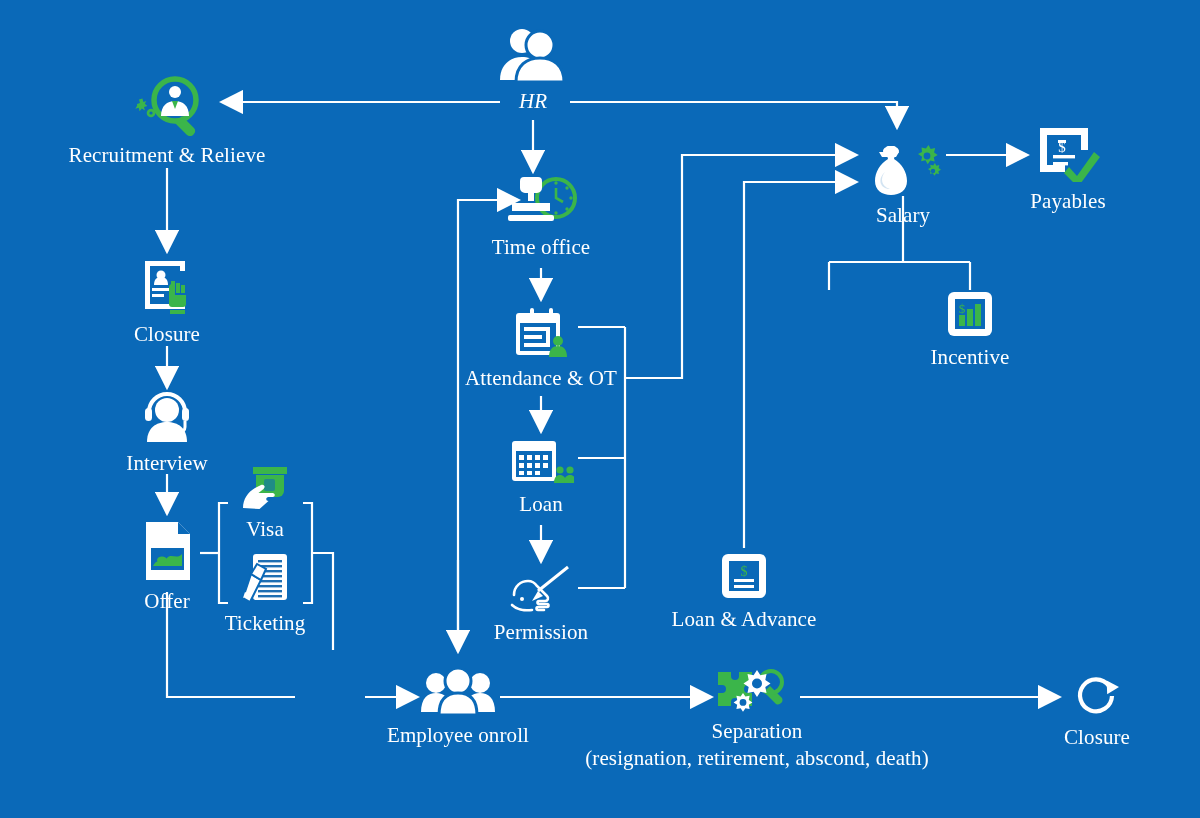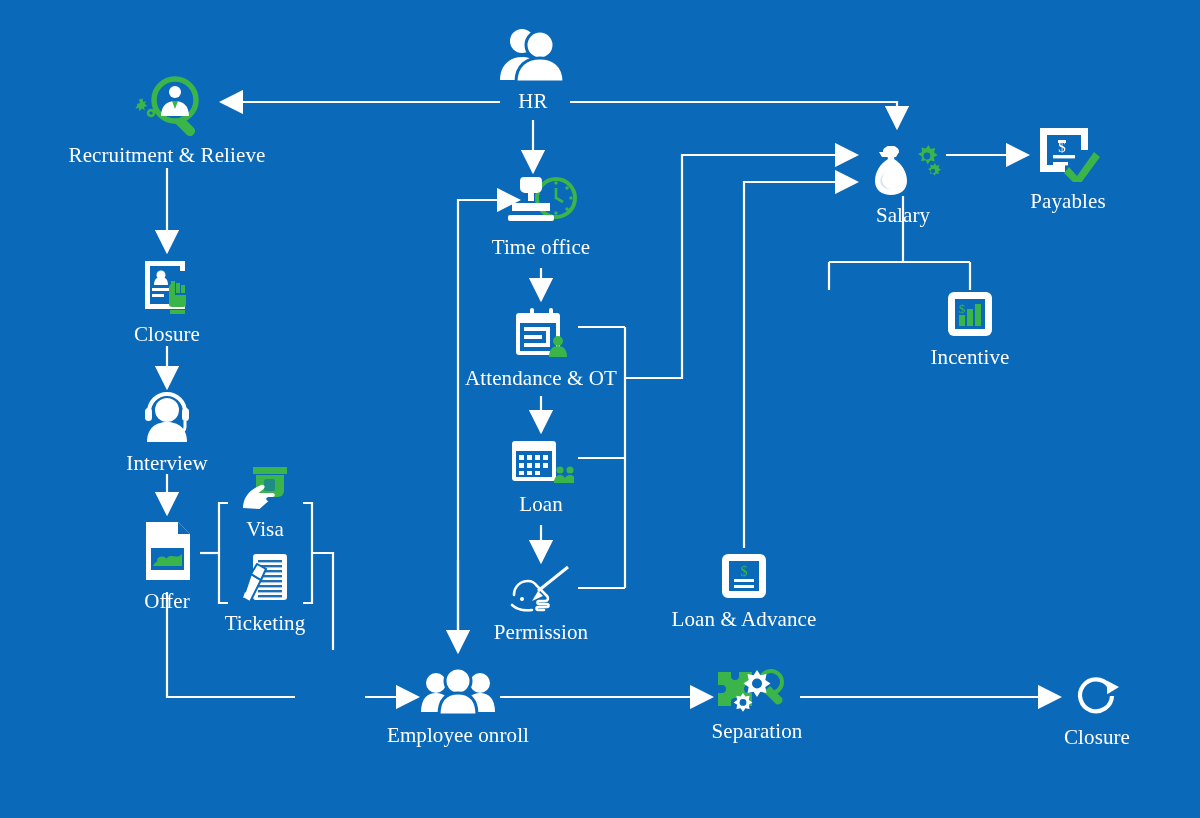--- a/index.html
+++ b/index.html
@@ -82,21 +82,21 @@
       <path d="M946,155 L1028,155" marker-end="url(#ahb)"></path>
 
       <path d="M903,196 L903,262 M829,262 L970,262 M829,262 L829,290 M970,262 L970,290"></path>
 
       <path d="M365,697 L418,697" marker-end="url(#ahb)"></path>
       <path d="M500,697 L712,697" marker-end="url(#ahb)"></path>
       <path d="M800,697 L1060,697" marker-end="url(#ahb)"></path>
     </g>
   </svg>
 
-  <div class="node" style="left:483px;top:28px;width:100px;">
+  <div class="node" style="left:483px;top:28px;width:100px;font-style:italic;">
     <span class="ic">
       <svg width="76" height="54" viewBox="0 0 76 54">
         <circle cx="27" cy="13" r="12" fill="#fff"></circle>
         <path d="M5,52 C5,36 16,29 27,29 C38,29 49,36 49,52 Z" fill="#fff"></path>
         <circle cx="45" cy="17" r="14" fill="#fff" stroke="#0a69b8" stroke-width="3"></circle>
         <path d="M21,54 C21,37 32,30 45,30 C58,30 69,37 69,54 Z" fill="#fff" stroke="#0a69b8" stroke-width="3"></path>
       </svg>
     </span>
     <span class="lbl">HR</span>
   </div>
@@ -360,20 +360,21 @@
         <path d="M60,18 L72,30 a4.5,4.5 0 0 1 -6,6 L54,24 Z" fill="#3bb54a"></path>
         <circle cx="61" cy="14" r="11" fill="none" stroke="#3bb54a" stroke-width="4"></circle>
         <path d="M8,4 h13 v4 a4,4 0 0 0 8,0 v-4 h13 v13 h-4 a4,4 0 0 0 0,8 h4 v13 h-13 v-4 a4,4 0 0 0 -8,0 v4 h-13 v-13 h4 a4,4 0 0 0 0,-8 h-4 Z" fill="#3bb54a"></path>
         <path d="M47,2 l3.4,5.2 l6.1,-1.2 l-1.2,6.1 l5.2,3.4 l-5.2,3.4 l1.2,6.1 l-6.1,-1.2 l-3.4,5.2 l-3.4,-5.2 l-6.1,1.2 l1.2,-6.1 l-5.2,-3.4 l5.2,-3.4 l-1.2,-6.1 l6.1,1.2 Z" fill="#fff"></path>
         <circle cx="47" cy="15.5" r="5" fill="#0a69b8"></circle>
         <path d="M33,25 l2.4,3.6 l4.2,-.8 l-.8,4.2 l3.6,2.4 l-3.6,2.4 l.8,4.2 l-4.2,-.8 l-2.4,3.6 l-2.4,-3.6 l-4.2,.8 l.8,-4.2 l-3.6,-2.4 l3.6,-2.4 l-.8,-4.2 l4.2,.8 Z" fill="#fff"></path>
         <circle cx="33" cy="34.4" r="3.4" fill="#0a69b8"></circle>
       </svg>
     </span>
     <span class="lbl">Separation</span>
+    <span class="lbl sub">(resignation, retirement, abscond, death)</span>
   </div>
 
   <div class="node" style="left:1047px;top:670px;width:100px;">
     <span class="ic">
       <svg width="50" height="48" viewBox="0 0 50 48">
         <path d="M37,16 a16,16 0 1 0 3,10" fill="none" stroke="#fff" stroke-width="4.2" stroke-linecap="butt"></path>
         <path d="M31,13 l14,0 l-7,12 Z" fill="#fff" transform="rotate(28 38 19)"></path>
       </svg>
     </span>
     <span class="lbl">Closure</span>

